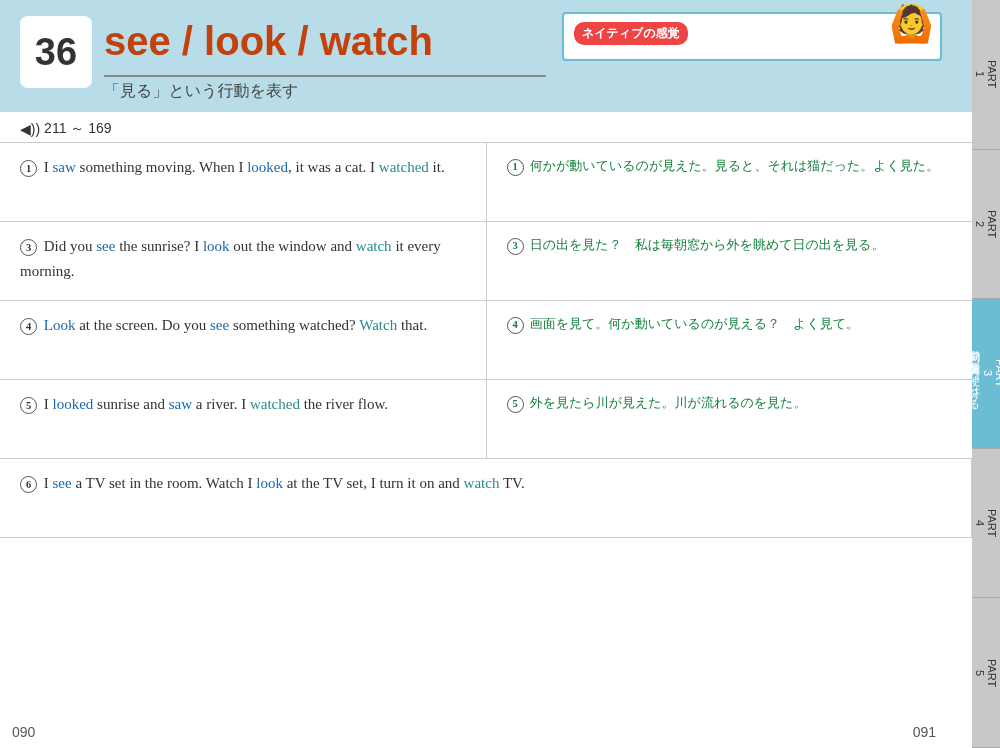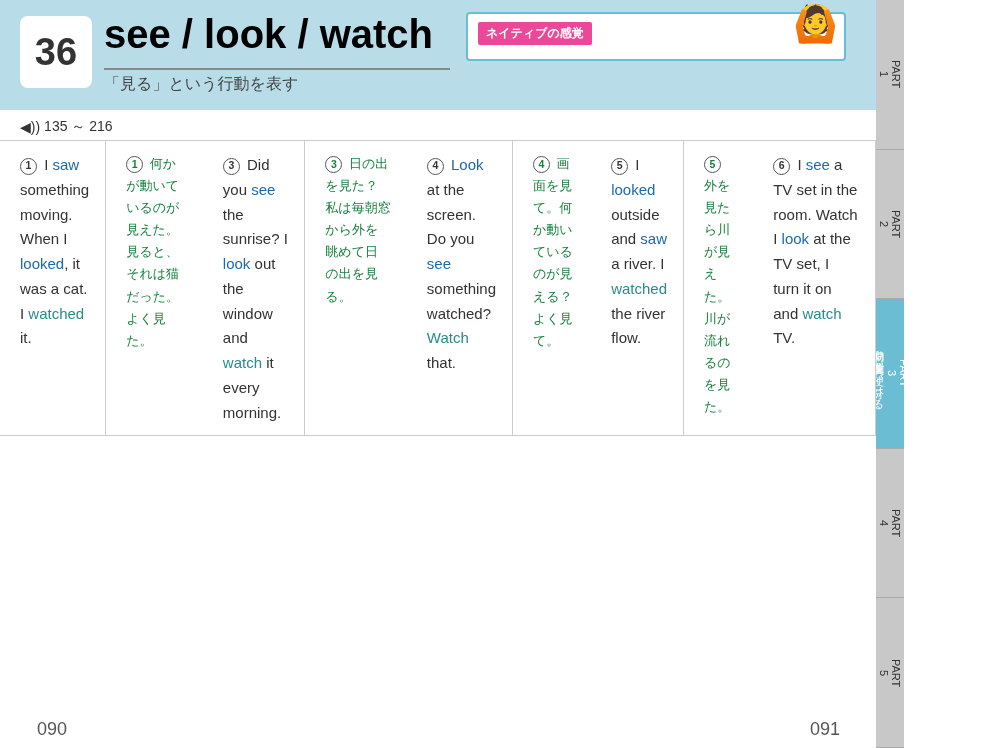--- a/index.html
+++ b/index.html
@@ -7,21 +7,21 @@
       font-family: 'Arial', sans-serif;
       background: #fff;
       width: 1000px;
       height: 748px;
       overflow: hidden;
       position: relative;
     }
 
     .page-container {
       display: flex;
-      width: 904px;
+      width: 1000px;
       height: 748px;
       position: relative;
       justify-content: flex-end;
     }
 
     
     .main-content {
       flex: 1;
       padding: 0;
       position: relative;
@@ -54,23 +54,24 @@
       margin-top: 4px;
     }
 
     .lesson-title-block {
       flex: 1;
     }
 
     .lesson-title {
       font-size: 40px;
       font-weight: bold;
-      color: #000000;
+      color: #c2410c;
       line-height: 1.1;
       margin-bottom: 4px;
+      margin-top: 7px;
     }
 
     .lesson-subtitle {
       font-size: 16px;
       color: #444;
       border-top: 2px solid #888;
       padding-top: 4px;
       margin-top: 12px;
     }
 
@@ -81,26 +82,26 @@
       border-radius: 4px;
       padding: 8px 10px;
       max-width: 380px;
       position: relative;
       font-size: 11.5px;
       color: #333;
       line-height: 1.6;
     }
 
     .native-box-title {
-      background: #ec4899;
+      background: #ef4444;
       color: #fff;
       font-size: 12px;
       font-weight: bold;
       padding: 2px 8px;
-      border-radius: 2px;
+      border-radius: 10px;
       display: inline-block;
       margin-bottom: 6px;
     }
 
     .native-character {
       position: absolute;
       top: -8px;
       right: 6px;
       font-size: 36px;
       line-height: 1;
@@ -161,25 +162,25 @@
 
     .side-tab.active {
       background: #6bbdd4;
       color: #fff;
     }
 
     
     .page-footer {
       position: absolute;
       bottom: 8px;
-      left: 37px;
+      left: 12px;
       right: 36px;
       display: flex;
       justify-content: space-between;
-      font-size: 18px;
+      font-size: 14px;
       color: #555;
     }
 
     
     .header-right {
       display: flex;
       flex-direction: column;
       gap: 0;
       max-width: 390px;
       width: 390px;
@@ -188,21 +189,22 @@
     .header-left {
       display: flex;
       align-items: flex-start;
       gap: 12px;
       flex: 1;
     }
 
     
     .content-body {
       display: flex;
-      flex-direction: row;
+      flex-direction: column;
+      font-family: Liberation Serif, serif;
     }
 
     .sentences-row {
       display: flex;
       border-bottom: 1px solid #ccc;
     }
 
     .left-cell {
       flex: 1;
       padding: 12px 16px 10px 20px;
@@ -256,38 +258,38 @@
       <div class="header-right">
         <div class="native-box">
           <div class="native-character">🙆</div>
           <div class="native-box-title">ネイティブの感覚</div>
         </div>
       </div>
     </div>
 
     <div class="audio-indicator">
       <span>◀))</span>
-      <span>135 ～ 216</span>
+      <span>211 ～ 169</span>
     </div>
 
     <div class="content-body" id="sentences-container">
     <div class="sentences-row">
           <div class="left-cell"><span class="circled">1</span> <span>I </span><span class="highlight-blue">saw</span><span> something moving. When I </span><span class="highlight-blue">looked</span><span>, it was a cat. I </span><span class="highlight-teal">watched</span><span> it.</span></div>
           <div class="right-cell jp-sentence"><span class="circled">1</span> 何かが動いているのが見えた。見ると、それは猫だった。よく見た。</div>
         </div>
         <div class="sentences-row">
           <div class="left-cell"><span class="circled">3</span> <span>Did you </span><span class="highlight-blue">see</span><span> the sunrise? I </span><span class="highlight-blue">look</span><span> out the window and </span><span class="highlight-teal">watch</span><span> it every morning.</span></div>
           <div class="right-cell jp-sentence"><span class="circled">3</span> 日の出を見た？　私は毎朝窓から外を眺めて日の出を見る。</div>
         </div>
         <div class="sentences-row">
           <div class="left-cell"><span class="circled">4</span> <span class="highlight-blue">Look</span><span> at the screen. Do you </span><span class="highlight-blue">see</span><span> something watched? </span><span class="highlight-teal">Watch</span><span> that.</span></div>
           <div class="right-cell jp-sentence"><span class="circled">4</span> 画面を見て。何か動いているのが見える？　よく見て。</div>
         </div>
         <div class="sentences-row">
-          <div class="left-cell"><span class="circled">5</span> <span>I </span><span class="highlight-blue">looked</span><span> outside and </span><span class="highlight-blue">saw</span><span> a river. I </span><span class="highlight-teal">watched</span><span> the river flow.</span></div>
+          <div class="left-cell"><span class="circled">5</span> <span>I </span><span class="highlight-blue">looked</span><span> sunrise and </span><span class="highlight-blue">saw</span><span> a river. I </span><span class="highlight-teal">watched</span><span> the river flow.</span></div>
           <div class="right-cell jp-sentence"><span class="circled">5</span> 外を見たら川が見えた。川が流れるのを見た。</div>
         </div>
         <div class="sentences-row">
           <div class="left-cell"><span class="circled">6</span> <span>I </span><span class="highlight-blue">see</span><span> a TV set in the room. Watch I </span><span class="highlight-blue">look</span><span> at the TV set, I turn it on and </span><span class="highlight-teal">watch</span><span> TV.</span></div>
         </div>
       </div>
 
     <div class="page-footer">
       <span>090</span>
       <span>091</span>

